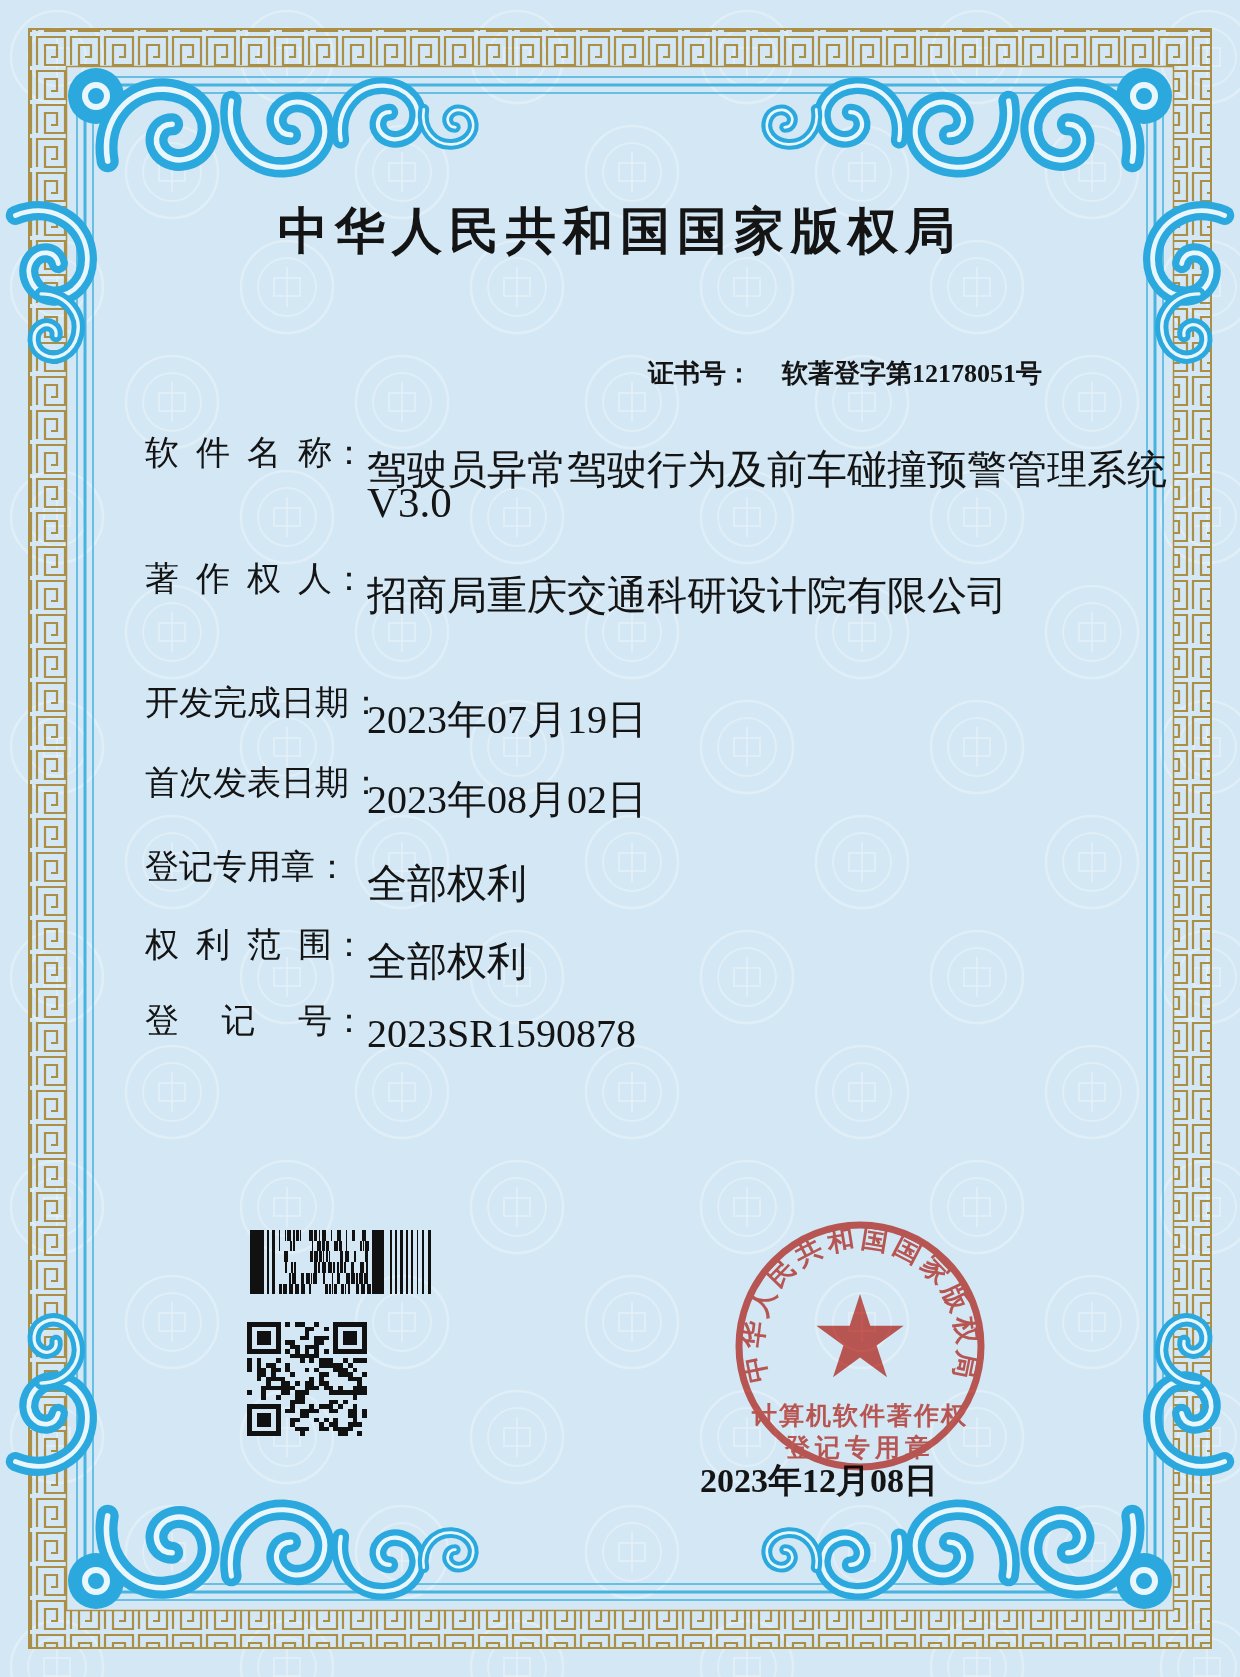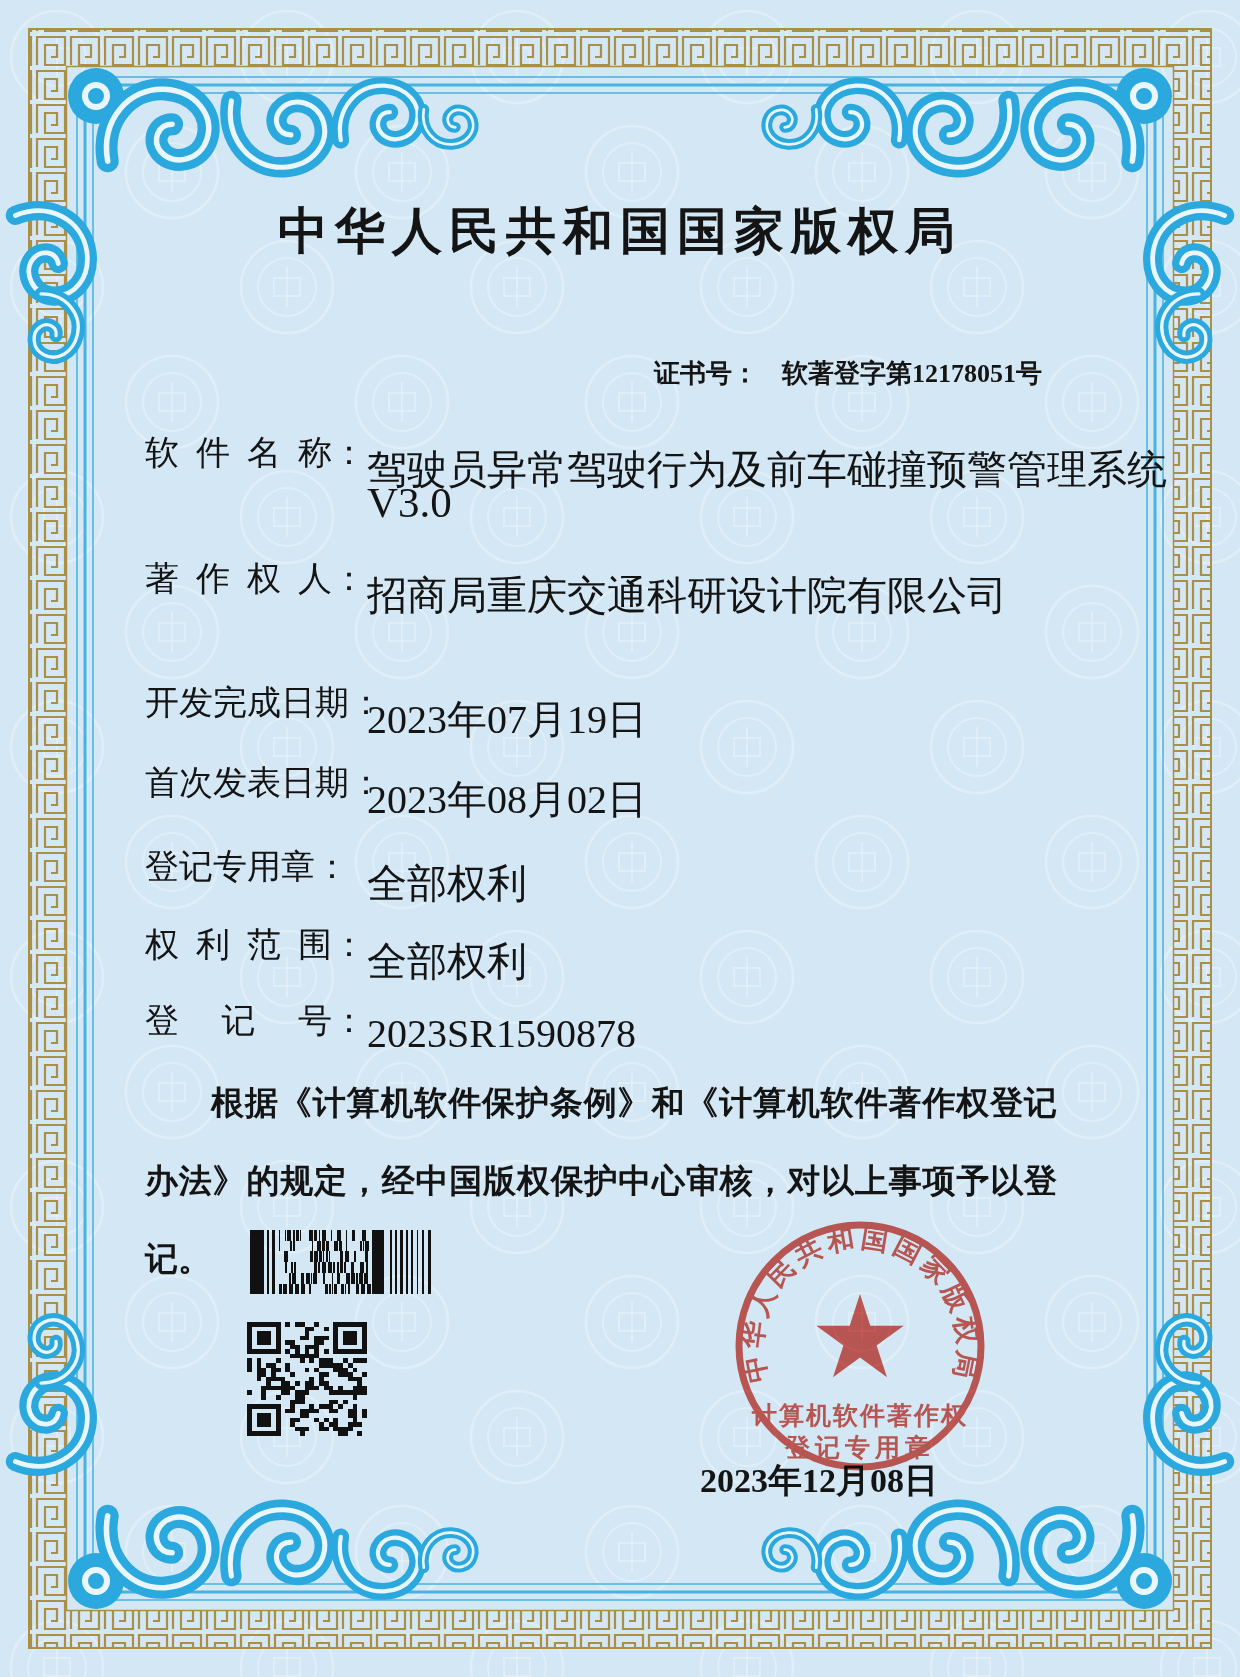--- a/index.html
+++ b/index.html
@@ -15,21 +15,21 @@
     font-size:50px;font-weight:900;letter-spacing:7px;white-space:nowrap;
   }
   .cert-title{
     position:absolute;left:0;top:288px;width:100%;text-align:center;
     font-size:59px;font-weight:900;letter-spacing:9px;white-space:nowrap;
   }
   .certno{
     position:absolute;top:356px;right:198px;font-size:26px;font-weight:700;
     white-space:pre;
   }
-  .certno .num{margin-left:24px;}
+  .certno .num{margin-left:30px;}
   .frow{position:absolute;left:145px;height:44px;white-space:nowrap;}
   .frow .lab{position:absolute;left:0;top:0;font-size:34px;font-weight:400;white-space:pre;}
   .frow .val{position:absolute;left:222px;top:12px;font-size:40px;font-weight:400;white-space:pre;}
   .val2{position:absolute;left:367px;top:478px;font-size:43px;font-weight:400;}
   .statement{
     position:absolute;left:145px;top:1064px;width:912px;
     font-size:33px;font-weight:700;line-height:78px;
     text-align:justify;text-indent:2em;
   }
   .issue-date{
@@ -144,21 +144,20 @@
   <div class="frow" style="top:922px;">
     <span class="lab">权  利  范  围：</span>
     <span class="val">全部权利</span>
   </div>
 
   <div class="frow" style="top:998px;">
     <span class="lab">登　 记　 号：</span>
     <span class="val">2023SR1590878</span>
   </div>
 
-  <div class="statement">根据《计算机软件保护条例》和《计算机软件著作权登记办法》的规定，经中国版权保护中心审核，对以上事项予以登记。</div>
 
   <div class="barcode-box">
     <svg id="barcode" width="185" height="64" viewBox="0 0 185 64" shape-rendering="crispEdges">
         <rect x="0" y="0" width="14" height="64" fill="#111"></rect>
         <rect x="17" y="0" width="2" height="64" fill="#111"></rect>
         <rect x="22" y="0" width="3" height="64" fill="#111"></rect>
         <rect x="29" y="0" width="1" height="10.7" fill="#111"></rect>
         <rect x="35" y="0" width="1" height="10.7" fill="#111"></rect>
         <rect x="37" y="0" width="4" height="10.7" fill="#111"></rect>
         <rect x="43" y="0" width="2" height="10.7" fill="#111"></rect>

